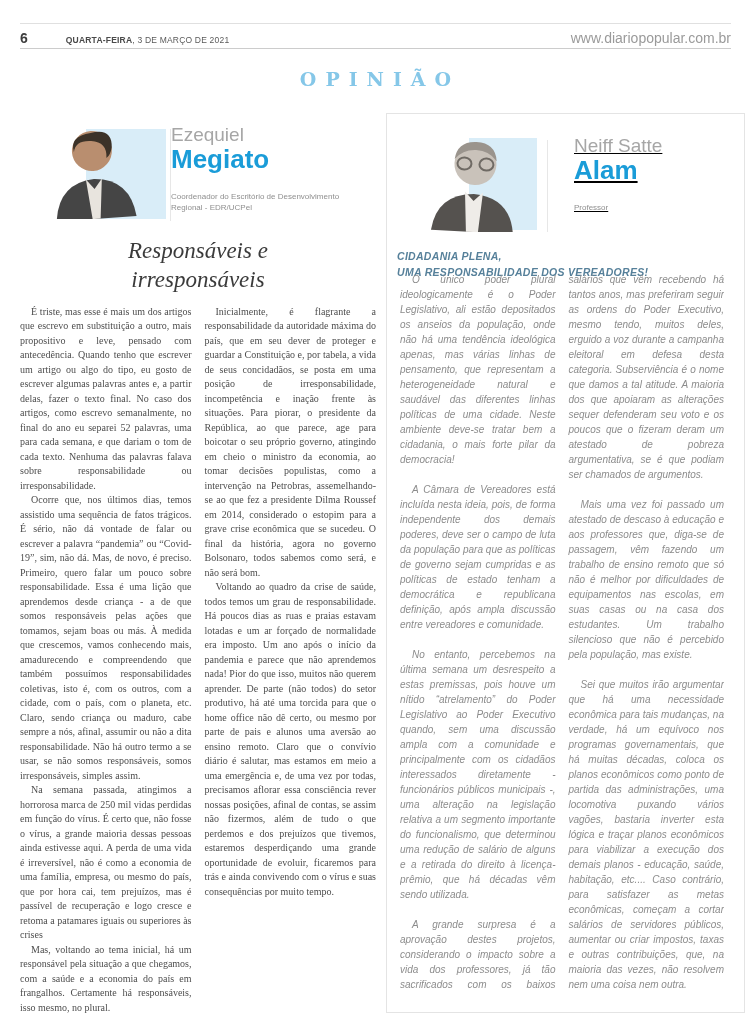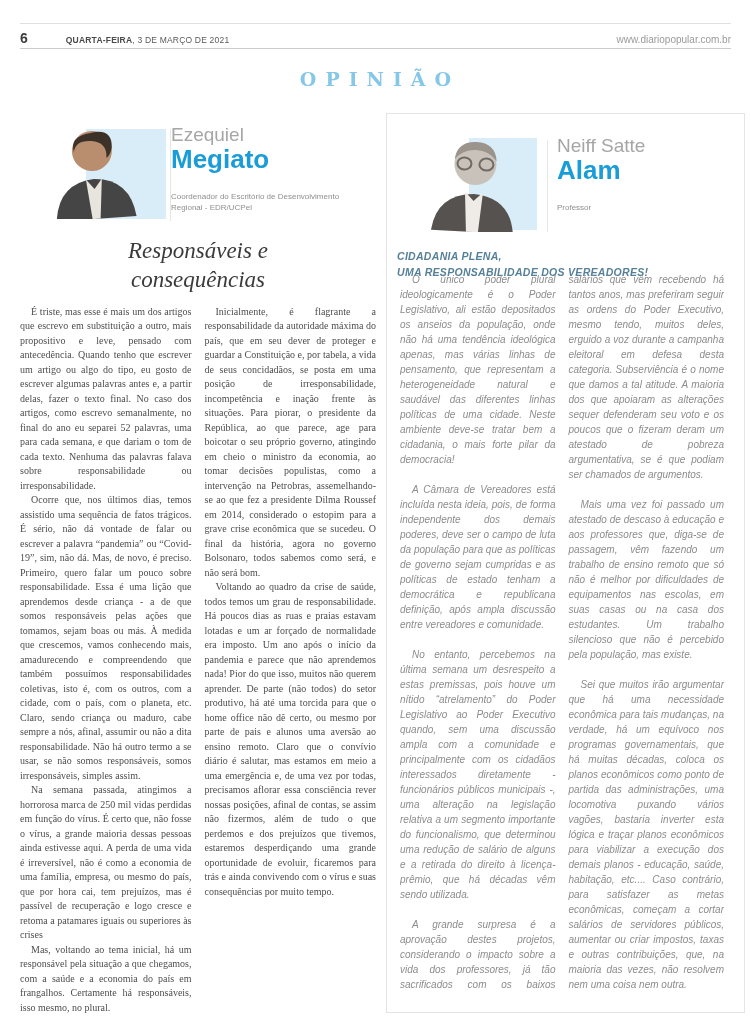--- a/index.html
+++ b/index.html
@@ -10,21 +10,21 @@
   }
   .page{position:relative;width:751px;height:1024px;}
 
   
   .hdr{position:absolute;top:0;left:20px;right:20px;}
   .rule-top{position:absolute;top:23px;left:0;right:0;height:1px;background:#e0e0e0;}
   .hdr-row{position:absolute;top:30px;left:0;right:0;height:17px;display:flex;align-items:baseline;}
   .page-num{font-size:14px;font-weight:bold;color:#3c3c3c;margin-right:10px;}
   .hdr-date{font-size:8.5px;color:#5a5a5a;letter-spacing:.2px;padding-left:28px;}
   .hdr-date b{font-weight:bold;color:#4a4a4a;}
-  .hdr-site{margin-left:auto;font-size:10px;color:#9a9a9a;}
+  .hdr-site{margin-left:auto;font-size:14px;color:#9a9a9a;}
   .rule-bot{position:absolute;top:48px;left:0;right:0;height:1px;background:#cccccc;}
 
   
   .section-title{
     position:absolute;top:68px;left:0;width:100%;margin:0;
     text-align:center;font-family:"DejaVu Serif","Liberation Serif",serif;
     font-weight:bold;font-size:19px;color:#85c7e8;letter-spacing:9px;text-indent:9px;
   }
 
   
@@ -58,21 +58,21 @@
 
   
   .art-right{
     margin-left:10px;width:359px;height:900px;box-sizing:border-box;
     border:1px solid #e4e4e4;position:relative;background:#fff;
   }
   .art-right .author{margin-top:16px;}
   .art-right .photo-wrap{left:32px;width:118px;height:102px;}
   .art-right .photo-bg{width:68px;height:92px;top:8px;}
   .art-right .author-vline{left:160px;}
-  .art-right .names{left:170px;}
+  .art-right .names{left:187px;text-decoration:underline;}
   .rt-title{
     margin:14px 10px 10px 10px;
     font-style:italic;font-weight:bold;font-size:10.5px;line-height:1.55;
     color:#56809a;letter-spacing:.3px;
   }
   .body-right{
     position:absolute;left:13px;right:20px;top:158px;height:733px;overflow:hidden;
     column-count:2;column-gap:13px;column-fill:auto;
     font-style:italic;font-size:10px;line-height:15px;
     color:#8c8c8c;text-align:justify;hyphens:auto;
@@ -111,21 +111,21 @@
             </g>
           </svg>
         </div>
         <div class="author-vline"></div>
         <div class="names">
           <div class="name-first">Ezequiel</div>
           <div class="name-last">Megiato</div>
           <div class="role">Coordenador do Escritório de Desenvolvimento Regional - EDR/UCPel</div>
         </div>
       </div>
-      <h2 class="art-title"><span>Responsáveis e</span><br><span>consequências</span></h2>
+      <h2 class="art-title"><span>Responsáveis e</span><br><span>irresponsáveis</span></h2>
       <div class="body-left" lang="pt">
           <p>É triste, mas esse é mais um dos artigos que escrevo em substituição a outro, mais propositivo e leve, pensado com antecedência. Quando tenho que escrever um artigo ou algo do tipo, eu gosto de escrever algumas palavras antes e, a partir delas, fazer o texto final. No caso dos artigos, como escrevo semanalmente, no final do ano eu separei 52 palavras, uma para cada semana, e que dariam o tom de cada texto. Nenhuma das palavras falava sobre responsabilidade ou irresponsabilidade.</p>
           <p>Ocorre que, nos últimos dias, temos assistido uma sequência de fatos trágicos. É sério, não dá vontade de falar ou escrever a palavra “pandemia” ou “Covid-19”, sim, não dá. Mas, de novo, é preciso. Primeiro, quero falar um pouco sobre responsabilidade. Essa é uma lição que aprendemos desde criança - a de que somos responsáveis pelas ações que tomamos, sejam boas ou más. À medida que crescemos, vamos conhecendo mais, amadurecendo e compreendendo que também possuímos responsabilidades coletivas, isto é, com os outros, com a cidade, com o país, com o planeta, etc. Claro, sendo criança ou maduro, cabe sempre a nós, afinal, assumir ou não a dita responsabilidade. Não há outro termo a se usar, se não somos responsáveis, somos irresponsáveis, simples assim.</p>
           <p>Na semana passada, atingimos a horrorosa marca de 250 mil vidas perdidas em função do vírus. É certo que, não fosse o vírus, a grande maioria dessas pessoas ainda estivesse aqui. A perda de uma vida é irreversível, não é como a economia de uma família, empresa, ou mesmo do país, que por hora cai, tem prejuízos, mas é passível de recuperação e logo cresce e retoma a patamares iguais ou superiores às crises</p>
           <p>Mas, voltando ao tema inicial, há um responsável pela situação a que chegamos, com a saúde e a economia do país em frangalhos. Certamente há responsáveis, isso mesmo, no plural.</p>
           <p>Inicialmente, é flagrante a responsabilidade da autoridade máxima do país, que em seu dever de proteger e guardar a Constituição e, por tabela, a vida de seus concidadãos, se posta em uma posição de irresponsabilidade, incompetência e inação frente às situações. Para piorar, o presidente da República, ao que parece, age para boicotar o seu próprio governo, atingindo em cheio o ministro da economia, ao tomar decisões populistas, como a intervenção na Petrobras, assemelhando-se ao que fez a presidente Dilma Roussef em 2014, considerado o estopim para a grave crise econômica que se sucedeu. O final da história, agora no governo Bolsonaro, todos sabemos como será, e não será bom.</p>
           <p>Voltando ao quadro da crise de saúde, todos temos um grau de responsabilidade. Há poucos dias as ruas e praias estavam lotadas e um ar forçado de normalidade era imposto. Um ano após o início da pandemia e parece que não aprendemos nada! Pior do que isso, muitos não querem aprender. De parte (não todos) do setor produtivo, há até uma torcida para que o home office não dê certo, ou mesmo por parte de pais e alunos uma aversão ao ensino remoto. Claro que o convívio diário é salutar, mas estamos em meio a uma emergência e, de uma vez por todas, precisamos aflorar essa consciência rever nossas posições, afinal de contas, se assim não fizermos, além de tudo o que perdemos e dos prejuízos que tivemos, estaremos desperdiçando uma grande oportunidade de evoluir, ficaremos para trás e ainda convivendo com o vírus e suas consequências por muito tempo.</p>
         </div>
     </section>
 

